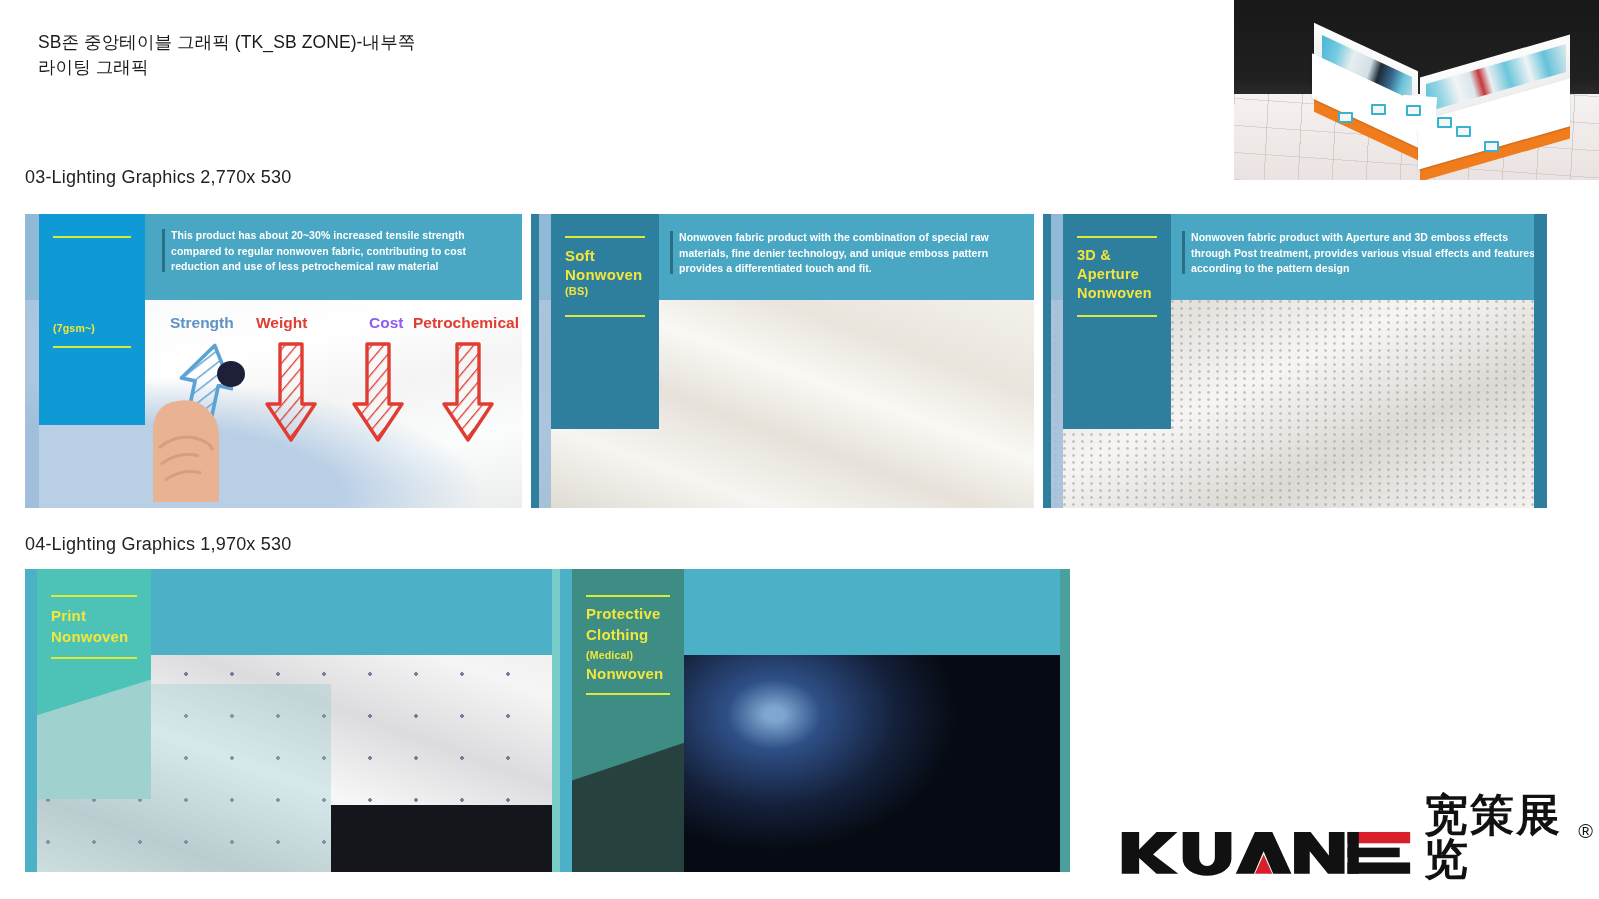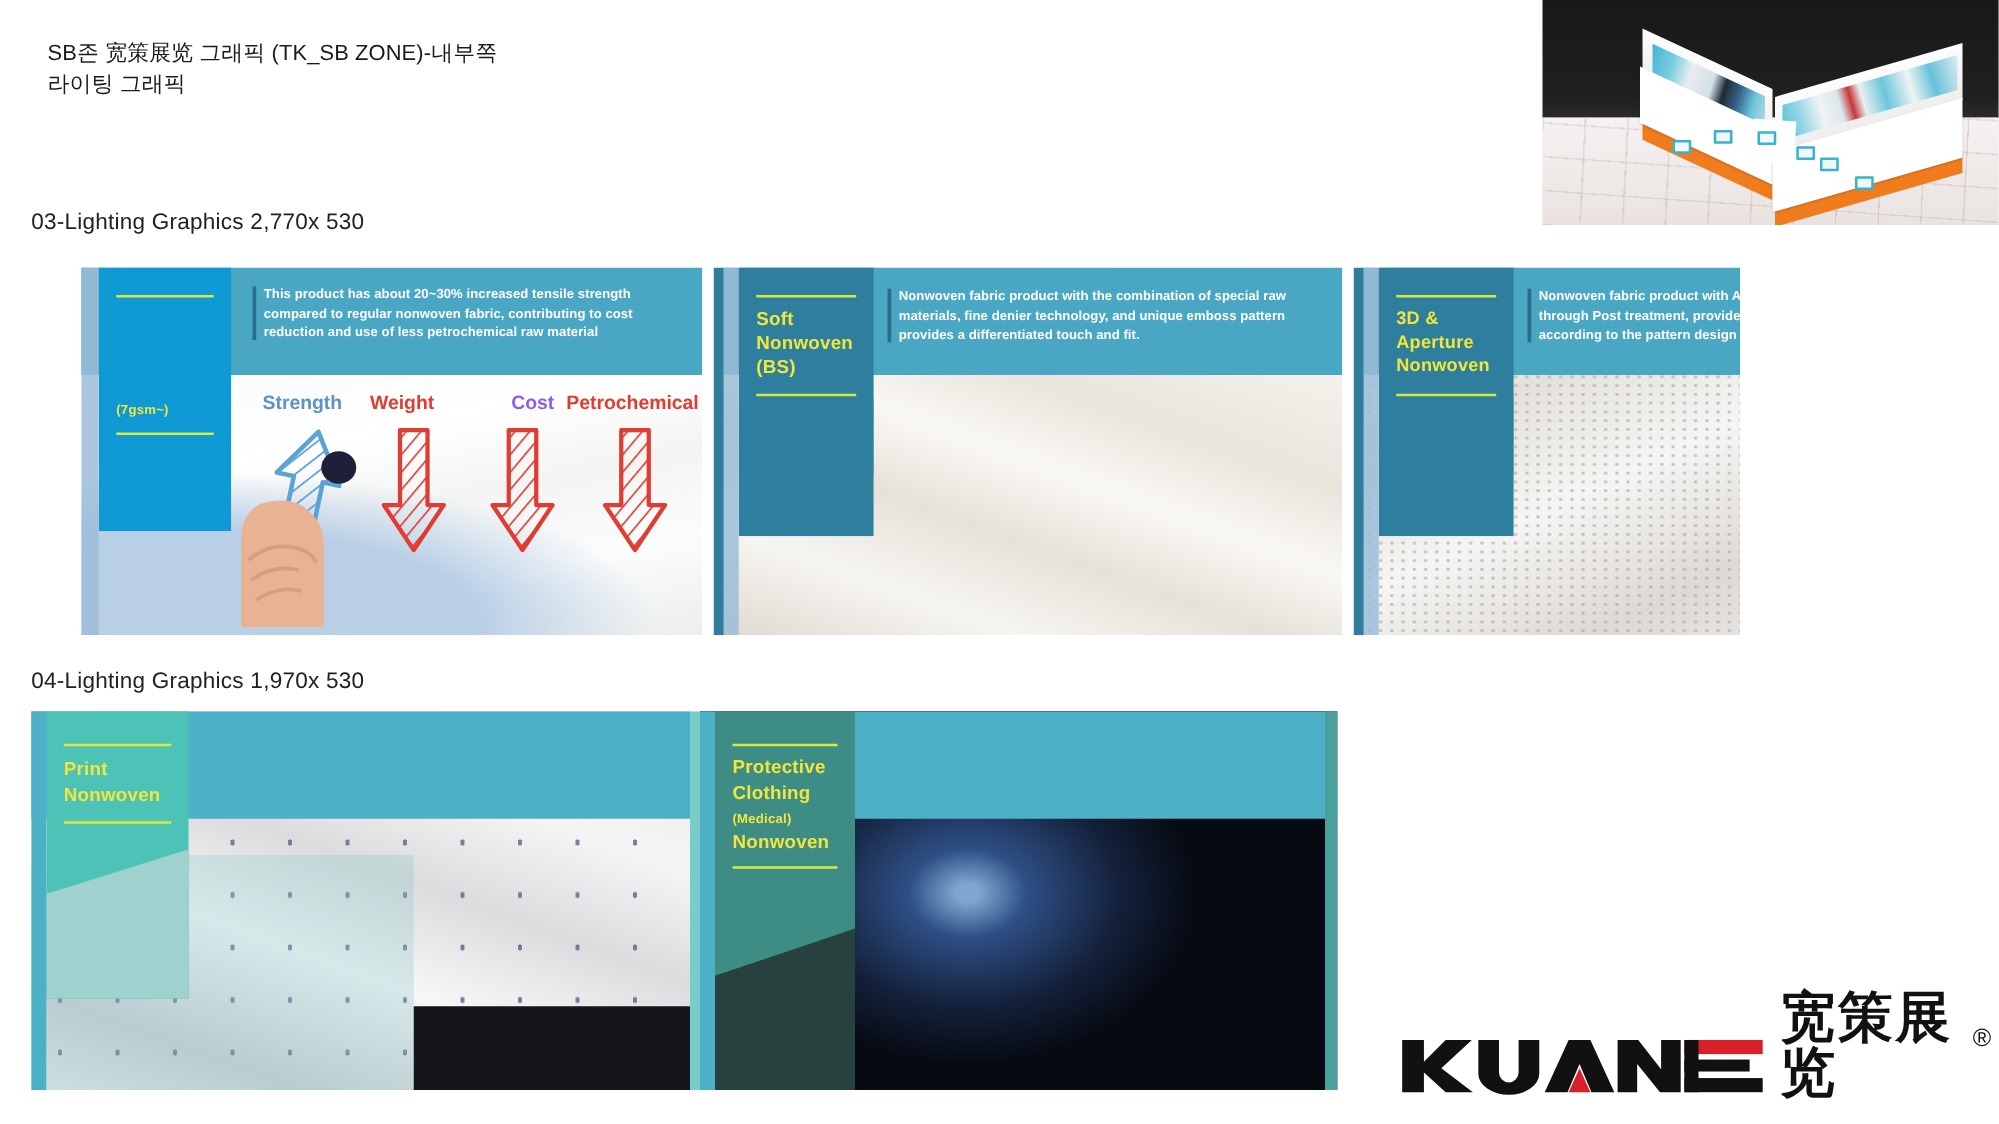--- a/index.html
+++ b/index.html
@@ -59,21 +59,21 @@
   #wingR-gfx{left:192px;top:64px;width:140px;height:28px;
      background:linear-gradient(75deg,#4cbcd9 0%,#8fd4e4 12%,#f1f3f4 24%,#d8e6ea 34%,#c32f34 40%,#e8eff1 46%,#66c4da 58%,#eef3f4 72%,#5fc0d8 84%,#dfeaee 100%);
      transform:skewY(-16deg);opacity:.96;}
   #wingR-orange{left:186px;top:145px;width:150px;height:15px;background:#f07c1e;transform:skewY(-16deg);}
   #ctr-corner{left:168px;top:96px;width:34px;height:34px;background:#fff;transform:rotate(4deg);}
   .pad{position:absolute;width:15px;height:11px;background:#37b3cd;border-radius:1px;}
   .pad i{position:absolute;left:2px;top:2px;right:2px;bottom:2px;background:#f4f7f8;display:block;}
 
   
   .strip{position:absolute;overflow:hidden;}
-  #strip-03{left:25px;top:214px;width:1327px;height:294px;margin-left:40px;}
+  #strip-03{left:25px;top:214px;width:1522px;height:294px;}
   #strip-04{left:25px;top:569px;width:1045px;height:303px;}
 
   .panel{position:absolute;top:0;bottom:0;overflow:hidden;background:#fff;}
   .panel .photo{position:absolute;left:0;top:0;right:0;bottom:0;}
   .panel .hdr{
     position:absolute;left:0;right:0;top:0;height:86px;
     background:#49a7c4;z-index:3;
   }
   .panel .hdr.teal{background:#4cb0c6;}
   .panel .hdrtext{
@@ -131,21 +131,21 @@
       radial-gradient(34% 48% at 78% 60%, #5e86b4 0 6%, #1b2c4c 38%, #05080e 72%),
       linear-gradient(180deg,#05070c 0%,#0a0f1c 40%,#070a12 100%);
   }
 
   
   .dark-left{position:absolute;left:0;top:0;bottom:0;width:12%;background:linear-gradient(90deg,#05070b,rgba(5,7,11,0));}
 </style>
 </head>
 <body>
 
-<div id="slide-title">SB존 宽策展览 그래픽 (TK_SB ZONE)-내부쪽
+<div id="slide-title">SB존 중앙테이블 그래픽 (TK_SB ZONE)-내부쪽
 라이팅 그래픽</div>
 
 <div id="render-3d">
   <div class="floor"></div>
   <div class="ctr" id="wingL-back"></div>
   <div class="ctr" id="wingL-gfx"></div>
   <div class="ctr" id="wingR-back"></div>
   <div class="ctr" id="wingR-gfx"></div>
   <div class="ctr" id="wingL-orange"></div>
   <div class="ctr" id="wingR-orange"></div>
@@ -238,21 +238,21 @@
   <div class="panel" style="left:514px;width:495px">
     <div class="photo fab-soft"></div>
     <div class="hdr"></div>
     <div class="hdrtext" style="left:140px;top:16px;width:350px">Nonwoven fabric product with the combination of special raw materials, fine denier technology, and unique emboss pattern provides a differentiated touch and fit.</div>
     <div class="tab" style="left:12px;width:108px;height:215px">
       <div class="body" style="background:#2d7f9d"></div>
       <div class="wedge" style="background:#2d7f9d;clip-path:polygon(0 0,100% 0,100% 56%,0 100%)"></div>
       <div class="rule" style="top:22px"></div>
       <div class="lbl" style="top:32px;font-size:15px;line-height:19px;white-space:pre-line">Soft
 Nonwoven</div>
-      <div class="lbl" style="top:71px;font-size:15px">(BS)</div>
+      <div class="lbl" style="top:71px;font-size:11px">(BS)</div>
       <div class="rule" style="top:101px"></div>
     </div>
     <div class="edge" style="left:0;width:12px;background:#9cbcd8;opacity:.85"></div>
   </div>
 
   <div class="edge" style="left:1009px;width:9px;background:#ffffff"></div>
   <div class="edge" style="left:1018px;width:8px;background:#2d7f9d"></div>
 
   <div class="panel" style="left:1026px;width:496px">
     <div class="photo fab-3d"></div>

